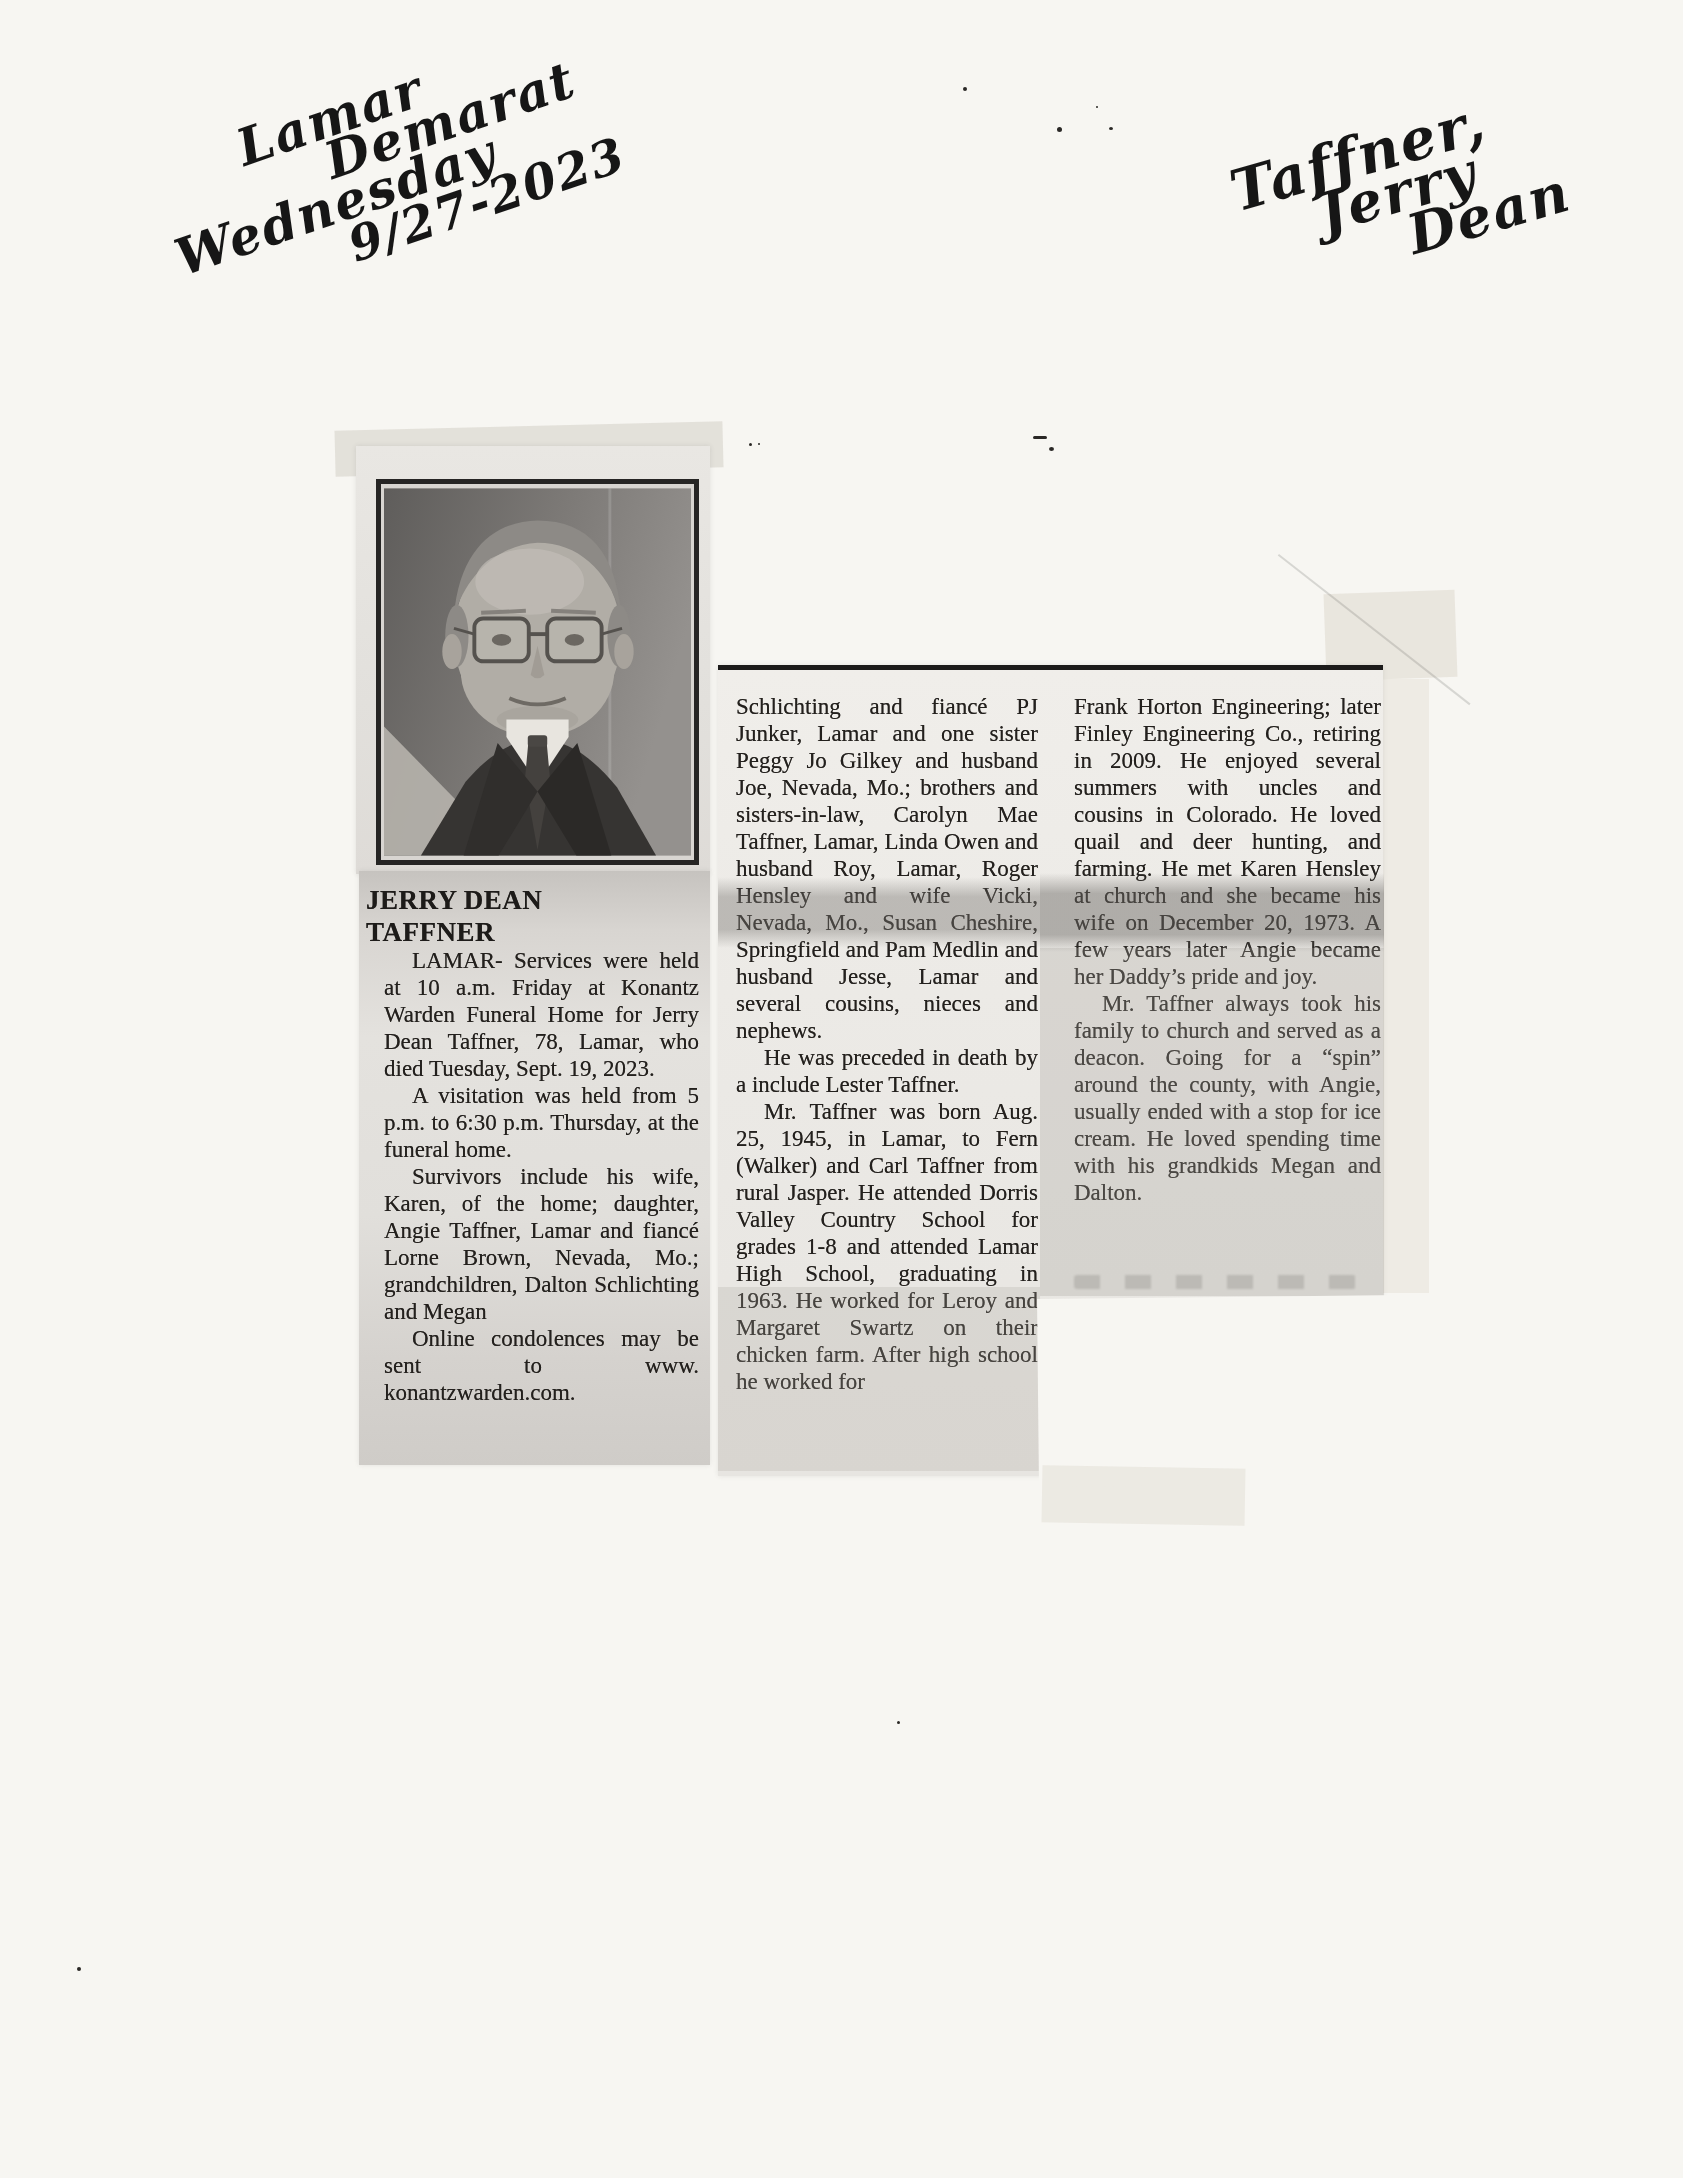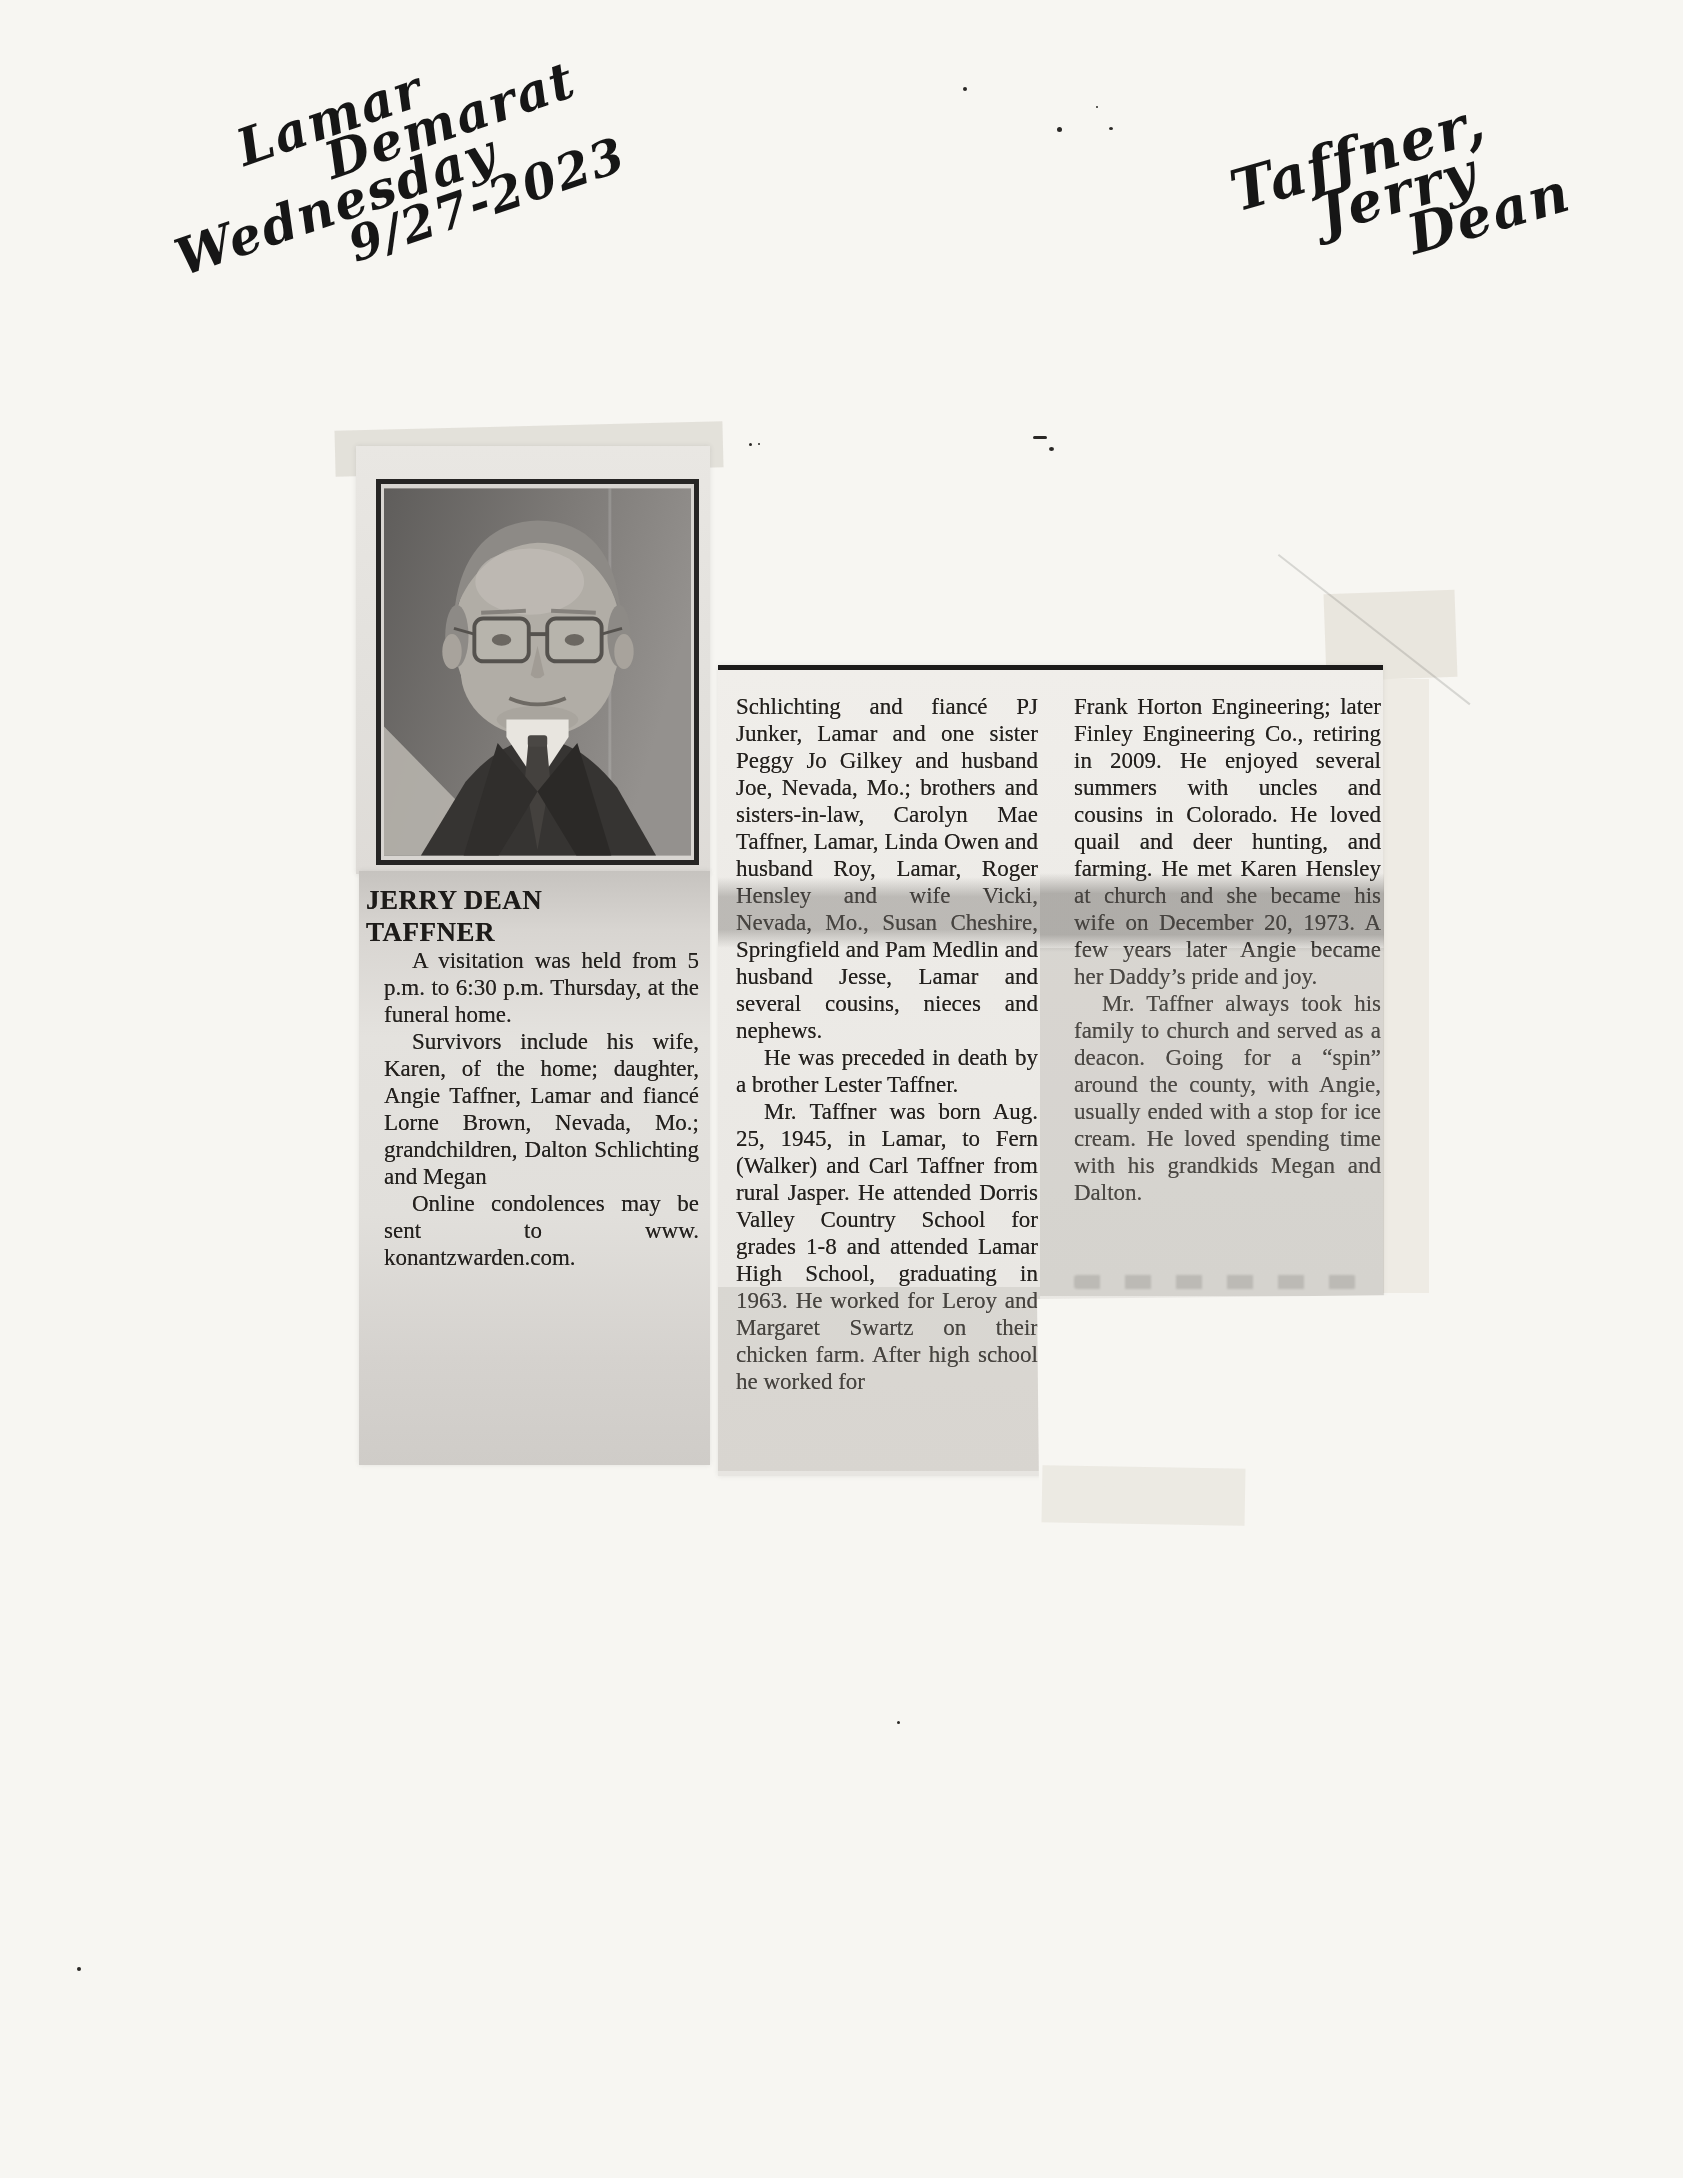--- a/index.html
+++ b/index.html
@@ -166,28 +166,29 @@
       <path d="M234,378 L199,262 L158,312 L198,378 Z" fill="#2b2927"></path>
     </svg>
   </div>
 
   <div class="headline">
     <div>JERRY DEAN</div>
     <div>TAFFNER</div>
   </div>
 
   <div class="col col1">
+    <p class="indent">LAMAR- Services were held at 10 a.m. Friday at Konantz Warden Funeral Home for Jerry Dean Taffner, 78, Lamar, who died Tuesday, Sept. 19, 2023.</p>
     <p class="indent">A visitation was held from 5 p.m. to 6:30 p.m. Thursday, at the funeral home.</p>
     <p class="indent">Survivors include his wife, Karen, of the home; daughter, Angie Taffner, Lamar and fiancé Lorne Brown, Nevada, Mo.; grandchildren, Dalton Schlichting and Megan</p>
     <p class="indent">Online condolences may be sent to www. konantzwarden.com.</p>
   </div>
 
   <div class="col col2">
     <p>Schlichting and fiancé PJ Junker, Lamar and one sister Peggy Jo Gilkey and husband Joe, Nevada, Mo.; brothers and sisters-in-law, Carolyn Mae Taffner, Lamar, Linda Owen and husband Roy, Lamar, Roger Hensley and wife Vicki, Nevada, Mo., Susan Cheshire, Springfield and Pam Medlin and husband Jesse, Lamar and several cousins, nieces and nephews.</p>
-    <p class="indent">He was preceded in death by a brother Lester Taffner.</p>
+    <p class="indent">He was preceded in death by a include Lester Taffner.</p>
     <p class="indent">Mr. Taffner was born Aug. 25, 1945, in Lamar, to Fern (Walker) and Carl Taffner from rural Jasper. He attended Dorris Valley Country School for grades 1-8 and attended Lamar High School, graduating in 1963. He worked for Leroy and Margaret Swartz on their chicken farm. After high school he worked for</p>
   </div>
 
   <div class="col col3">
     <p>Frank Horton Engineering; later Finley Engineering Co., retiring in 2009. He enjoyed several summers with uncles and cousins in Colorado. He loved quail and deer hunting, and farming. He met Karen Hensley at church and she became his wife on December 20, 1973. A few years later Angie became her Daddy’s pride and joy.</p>
     <p class="indent">Mr. Taffner always took his family to church and served as a deacon. Going for a “spin” around the county, with Angie, usually ended with a stop for ice cream. He loved spending time with his grandkids Megan and Dalton.</p>
   </div>
 
   <div class="shade band-col2"></div>
   <div class="shade band-col3"></div>

